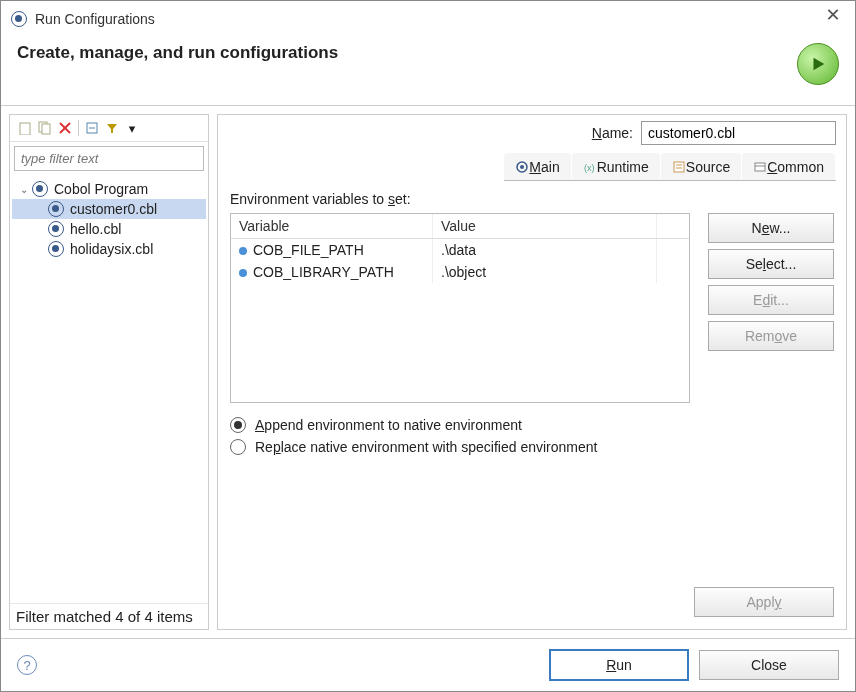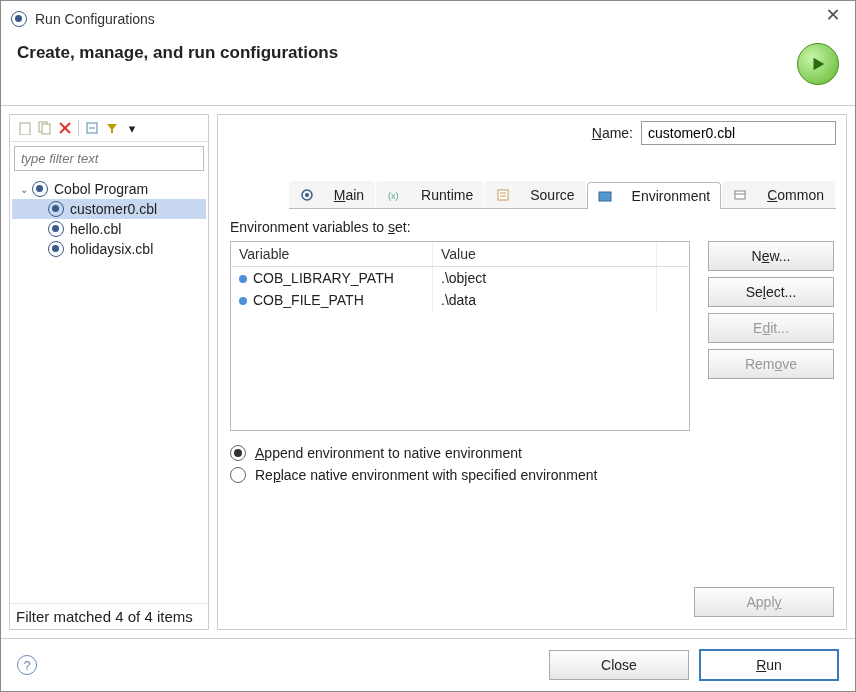--- a/index.html
+++ b/index.html
@@ -27,21 +27,21 @@
 .tree-item .arrow { width: 12px; display: inline-block; color: #666; font-size: 10px; }
 .tree-item .node-icon { width: 16px; height: 16px; border: 1.5px solid #3a5a8a; border-radius: 50%; position: relative; margin-right: 6px; flex-shrink: 0; }
 .tree-item .node-icon::after { content: ""; position: absolute; top: 3px; left: 3px; width: 7px; height: 7px; background: #3a5a8a; border-radius: 50%; }
 .filter-status { padding: 4px 6px; font-size: 15px; border-top: 1px solid #e8e8e8; white-space: nowrap; overflow: hidden; }
 .right-panel { flex: 1; border: 1px solid #ccc; display: flex; flex-direction: column; padding: 6px 10px; min-width: 0; align-items: flex-end; }
 .name-row { display: flex; align-items: center; gap: 8px; margin-bottom: 8px; }
 .name-row label { font-size: 14px; }
 .name-row label .ul { text-decoration: underline; }
 .name-row input { flex: 1; padding: 3px 6px; border: 1px solid #999; font-size: 14px; }
 .tabs { display: flex; border-bottom: 1px solid #bbb; position: relative; }
-.tab { display: flex; align-items: center; gap: 20px; padding: 5px 10px; border: 1px solid transparent; border-bottom: none; font-size: 14px; cursor: pointer; background: #f5f5f5; margin-right: 1px; border-radius: 4px 4px 0 0; margin-top: 28px; }
+.tab { display: flex; align-items: center; gap: 0; padding: 5px 10px; border: 1px solid transparent; border-bottom: none; font-size: 14px; cursor: pointer; background: #f5f5f5; margin-right: 1px; border-radius: 4px 4px 0 0; }
 .tab.active { background: #fff; border-color: #bbb; position: relative; top: 1px; }
 .tab .ul { text-decoration: underline; }
 .tab-icon { width: 14px; height: 14px; display: inline-flex; align-items: center; justify-content: center; }
 .tab-content { flex: 1; padding: 10px 2px 6px 2px; display: flex; flex-direction: column; }
 .env-label { font-size: 14px; margin-bottom: 6px; }
 .env-label .ul { text-decoration: underline; }
 .env-row { display: flex; gap: 18px; align-items: flex-start; }
 .env-table { flex: 1; border: 1px solid #bbb; height: 190px; background: #fff; }
 .env-table table { width: 100%; border-collapse: collapse; font-size: 14px; table-layout: fixed; }
 .env-table th { text-align: left; padding: 4px 8px; border-bottom: 1px solid #ddd; font-weight: normal; color: #333; background: #fff; }
@@ -169,28 +169,20 @@
       <div class="tab">
         <span class="tab-icon">
             <svg width="14" height="14">
               <rect x="2" y="2" width="10" height="10" fill="#fff" stroke="#c95"></rect>
               <line x1="4" y1="5" x2="10" y2="5" stroke="#c95"></line>
               <line x1="4" y1="8" x2="10" y2="8" stroke="#c95"></line>
             </svg>
           </span>
         <span>Source</span>
       </div>
-      <div class="tab active">
-        <span class="tab-icon">
-            <svg width="14" height="14">
-              <rect x="1" y="3" width="12" height="9" fill="#59c" stroke="#369"></rect>
-            </svg>
-          </span>
-        <span>Environment</span>
-      </div>
       <div class="tab">
         <span class="tab-icon">
             <svg width="14" height="14">
               <rect x="2" y="3" width="10" height="8" fill="#fff" stroke="#888"></rect>
               <line x1="2" y1="6" x2="12" y2="6" stroke="#888"></line>
             </svg>
           </span>
         <span><span class="ul">C</span><span>ommon</span></span>
       </div>
     </div>
@@ -209,27 +201,27 @@
               </colgroup>
             <thead>
               <tr>
                 <th>Variable</th>
                 <th>Value</th>
                 <th></th>
               </tr>
             </thead>
             <tbody>
               <tr>
-                <td><span class="dot"></span><span>COB_LIBRARY_PATH</span></td>
-                <td>.\object</td>
+                <td><span class="dot"></span><span>COB_FILE_PATH</span></td>
+                <td>.\data</td>
                   <td></td>
               </tr>
               <tr>
-                <td><span class="dot"></span><span>COB_FILE_PATH</span></td>
-                <td>.\data</td>
+                <td><span class="dot"></span><span>COB_LIBRARY_PATH</span></td>
+                <td>.\object</td>
                   <td></td>
               </tr>
             </tbody>
           </table>
         </div>
         <div class="env-buttons">
           <div class="btn"><span>N</span><span class="ul">e</span><span>w...</span></div>
           <div class="btn"><span>Se</span><span class="ul">l</span><span>ect...</span></div>
           <div class="btn disabled"><span>E</span><span class="ul">d</span><span>it...</span></div>
           <div class="btn disabled"><span>Rem</span><span class="ul">o</span><span>ve</span></div>
@@ -250,15 +242,15 @@
       <div class="bottom-right-buttons">
         <div class="btn disabled"><span>Appl</span><span class="ul">y</span><span></span></div>
       </div>
     </div>
   </div>
 </div>
 
 <div class="footer">
   <span class="help-icon">?</span>
   <span class="footer-spacer"></span>
+  <div class="btn primary"><span></span><span class="ul">R</span><span>un</span></div>
   <div class="btn">Close</div>
-  <div class="btn primary"><span></span><span class="ul">R</span><span>un</span></div>
 </div>
 
 </body></html>

